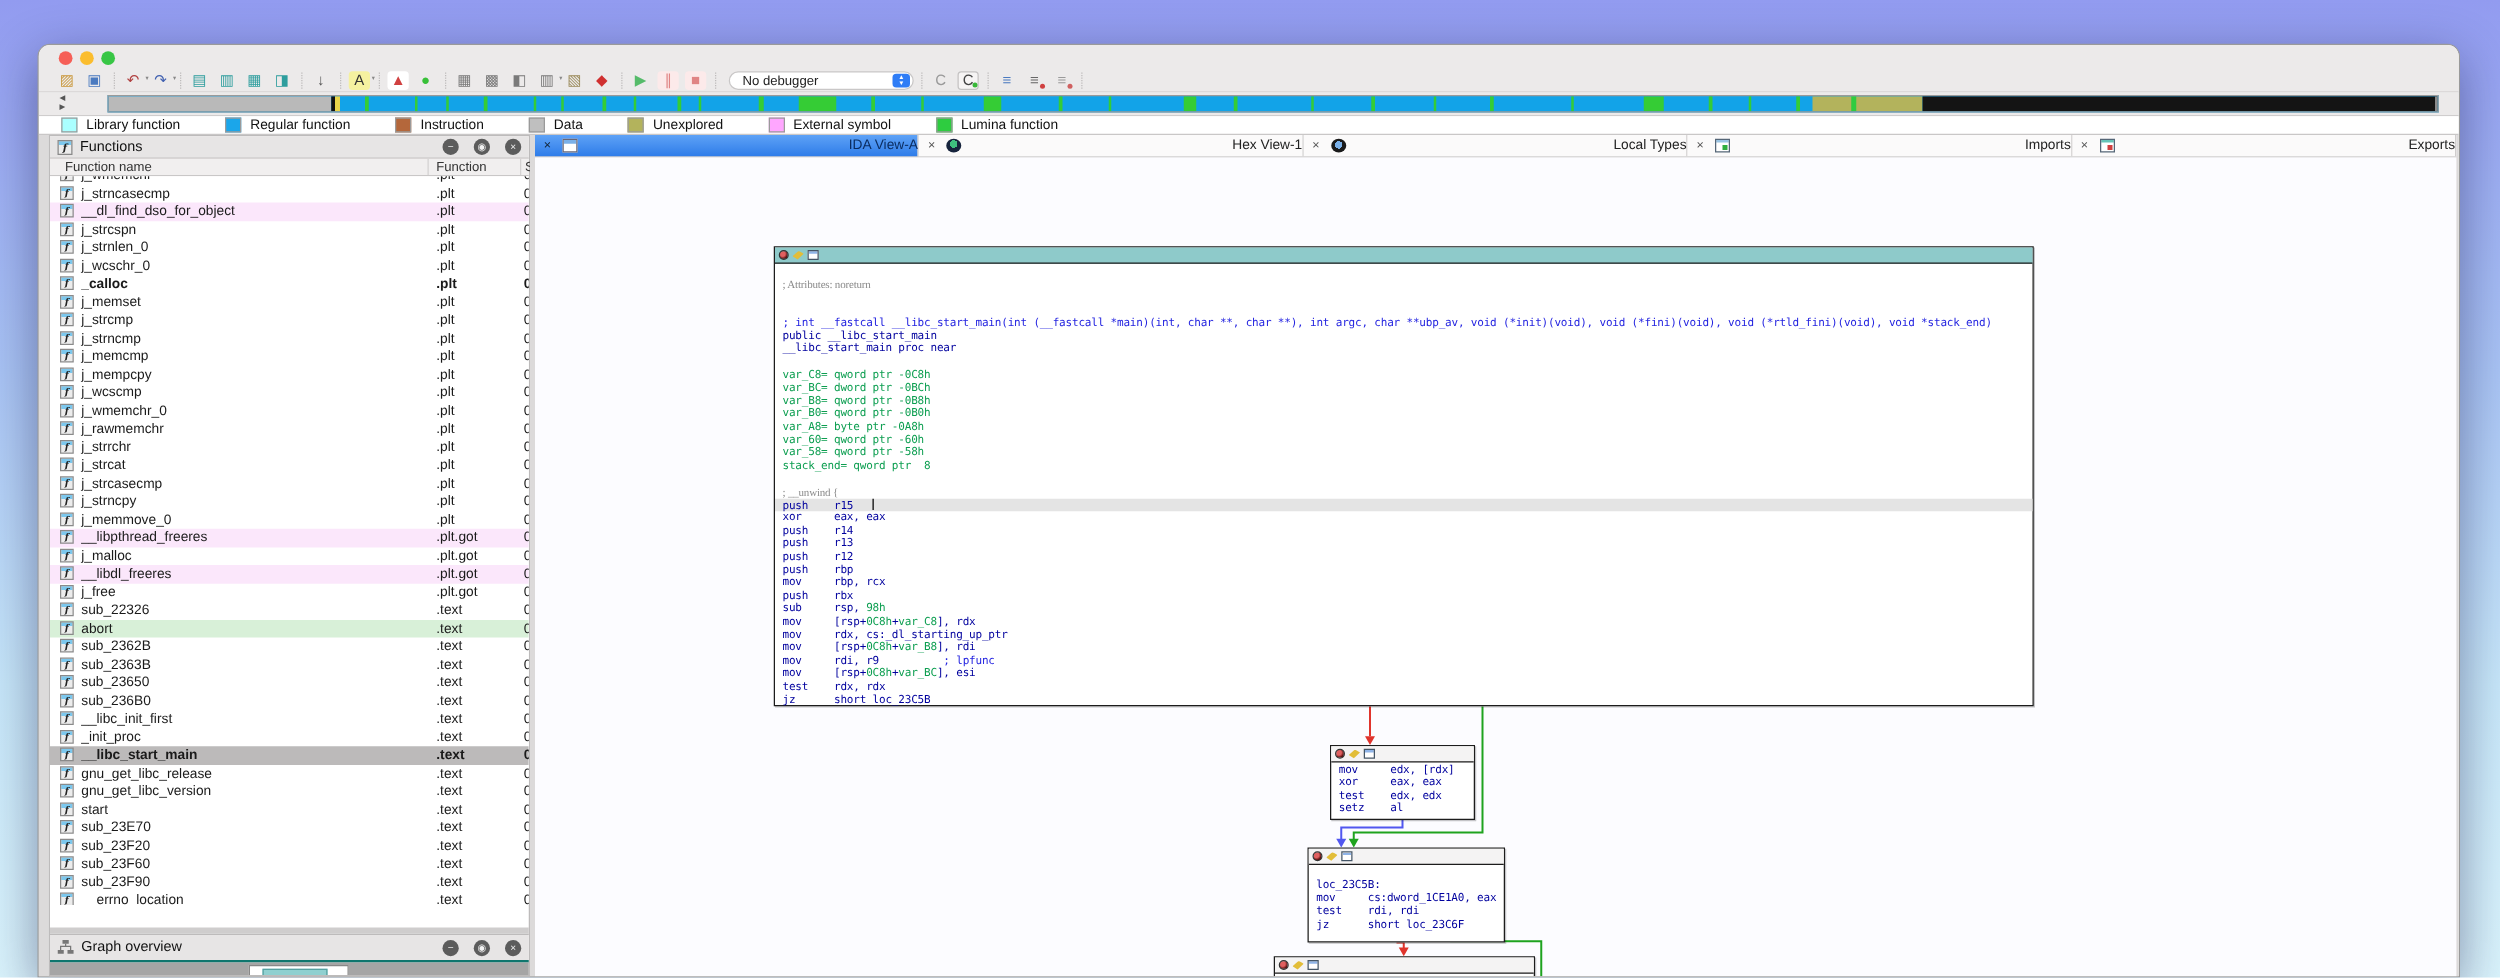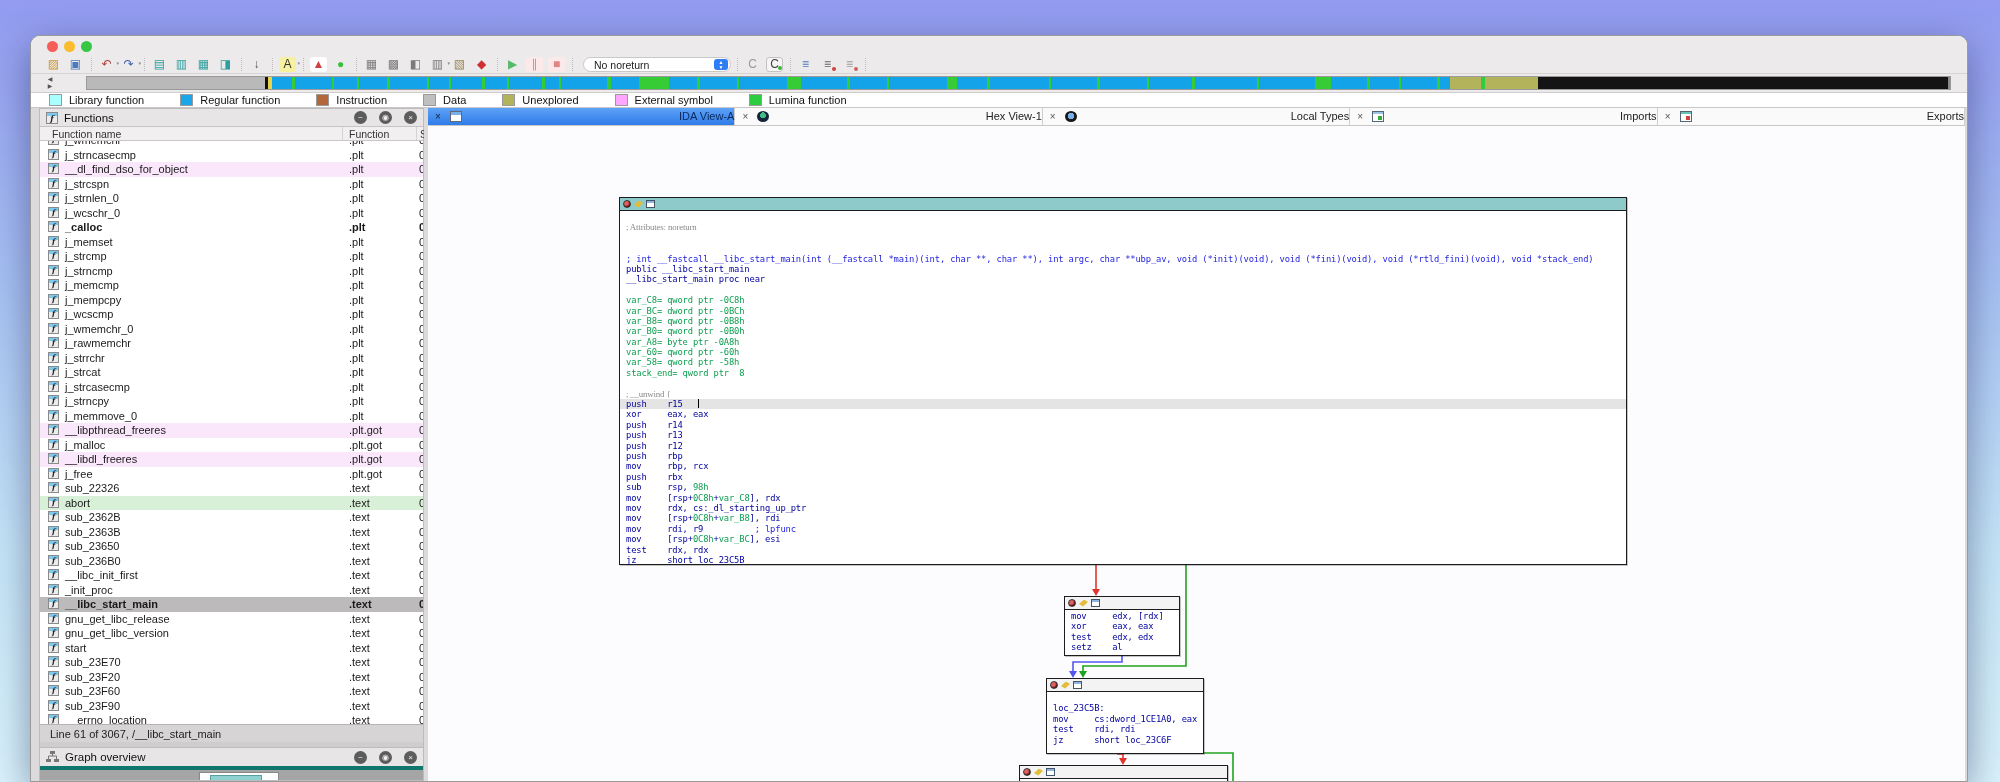--- a/index.html
+++ b/index.html
@@ -67,21 +67,21 @@
   .frow .c3 { position:absolute; left:379px; top:1px; width:6px; overflow:hidden; }
   .frow.pink { background:#fbe7fb; }
   .frow.green { background:#d8f0d8; }
   .frow.selected { background:#bcbaba; }
   .frow.bold { font-weight:bold; }
 
   .status { position:absolute; left:0; right:0; top:615px; height:18px; background:#d6d4d4; border-top:1px solid #b5b3b3;
             font-size:11px; color:#222; display:flex; align-items:center; padding-left:10px; }
   .ov-gap { position:absolute; left:0; right:0; top:633px; height:5px; background:#cfcdcd; }
   .ov-header { position:absolute; left:0; right:0; top:638px; height:23px; background:#e7e5e5; border-top:1px solid #bdbbbb;
-               border-bottom:4px solid #0f766e; display:flex; align-items:center; padding:0 6px; gap:6px; }
+               border-bottom:2px solid #0f766e; display:flex; align-items:center; padding:0 6px; gap:6px; }
   .minimap { position:absolute; left:0; right:0; top:661px; bottom:0; background:#a5a5a5; overflow:hidden; }
   .mm-view { position:absolute; left:159px; top:2px; width:80px; height:14px; background:#fff; border:1px solid #888; }
   .mm-node { position:absolute; left:10px; top:2px; width:52px; height:12px; background:#8fd0d0; border:1px solid #55a0a0; }
 
   .splitter { position:absolute; left:393px; top:0; width:4px; bottom:0; background:#dcdada; }
 
   .right-panel { position:absolute; left:397px; top:0; right:2px; bottom:0; background:#fbfbfe; }
   .tabbar { position:absolute; left:0; right:0; top:0; height:18px; background:#e9e7e7; border-bottom:1px solid #c9c7c7; display:flex; }
   .tab { flex:1; position:relative; background:#fbfafa; border-right:1px solid #cfcdcd; font-size:11px; color:#222; }
   .tab .tx { position:absolute; left:7px; top:3px; font-size:10px; color:#555; }
@@ -148,21 +148,21 @@
       <span class="tbi" style="color: rgb(122, 122, 122);">◧</span>
       <span class="tbi" style="color: rgb(122, 122, 122);">▥<span class="drop">▾</span></span>
       <span class="tbi" style="color: rgb(154, 138, 90);">▧</span>
       <span class="tbi" style="color: rgb(208, 48, 48);">◆</span>
       <span class="tbsep"></span>
       <span class="tbi" style="color: rgb(85, 187, 106);">▶</span>
       <span class="tbi" style="color: rgb(224, 133, 133); background: rgb(252, 234, 234);">∥</span>
       <span class="tbi" style="color: rgb(224, 133, 133); background: rgb(252, 234, 234);">■</span>
       <span class="tbsep"></span>
       <div class="combo">
-        <span>No noreturn</span>
+        <span>No debugger</span>
         <span class="stepper">▲<br>▼</span>
       </div>
       <span class="tbsep"></span>
       <span class="tbi" style="color: rgb(154, 154, 154);">C</span>
       <span class="tbi boxed" style="color: rgb(68, 68, 68);">C<span class="dot" style="background: rgb(56, 184, 56);"></span></span>
       <span class="tbsep"></span>
       <span class="tbi" style="color: rgb(74, 122, 192);">≡</span>
       <span class="tbi" style="color: rgb(102, 102, 102);">≡<span class="dot" style="background: rgb(208, 64, 64);"></span></span>
       <span class="tbi" style="color: rgb(154, 154, 154);">≡<span class="dot" style="background: rgb(208, 96, 96);"></span></span>
       <span class="tbsep"></span>
@@ -498,23 +498,20 @@
             <span class="sg">.text</span>
             <span class="c3">0</span>
           </div>
           <div class="frow">
             <span class="fic">f</span>
             <span class="nm">__errno_location</span>
             <span class="sg">.text</span>
             <span class="c3">0</span>
           </div>
         </div>
-      <div class="status">
-        <span>Line 61 of 3067, /__libc_start_main</span>
-      </div>
       <div class="ov-gap"></div>
       <div class="ov-header">
         <svg width="13" height="12">
           <rect x="4" y="0" width="5" height="3" fill="#777"></rect>
             <rect x="0" y="8" width="5" height="3" fill="#777"></rect>
           <rect x="8" y="8" width="5" height="3" fill="#777"></rect>
           <path d="M6.5,3 V5 M2.5,8 V5 H10.5 V8" stroke="#777" fill="none"></path>
         </svg>
         <span class="panel-title">Graph overview</span>
         <span class="pbtn">−</span>

